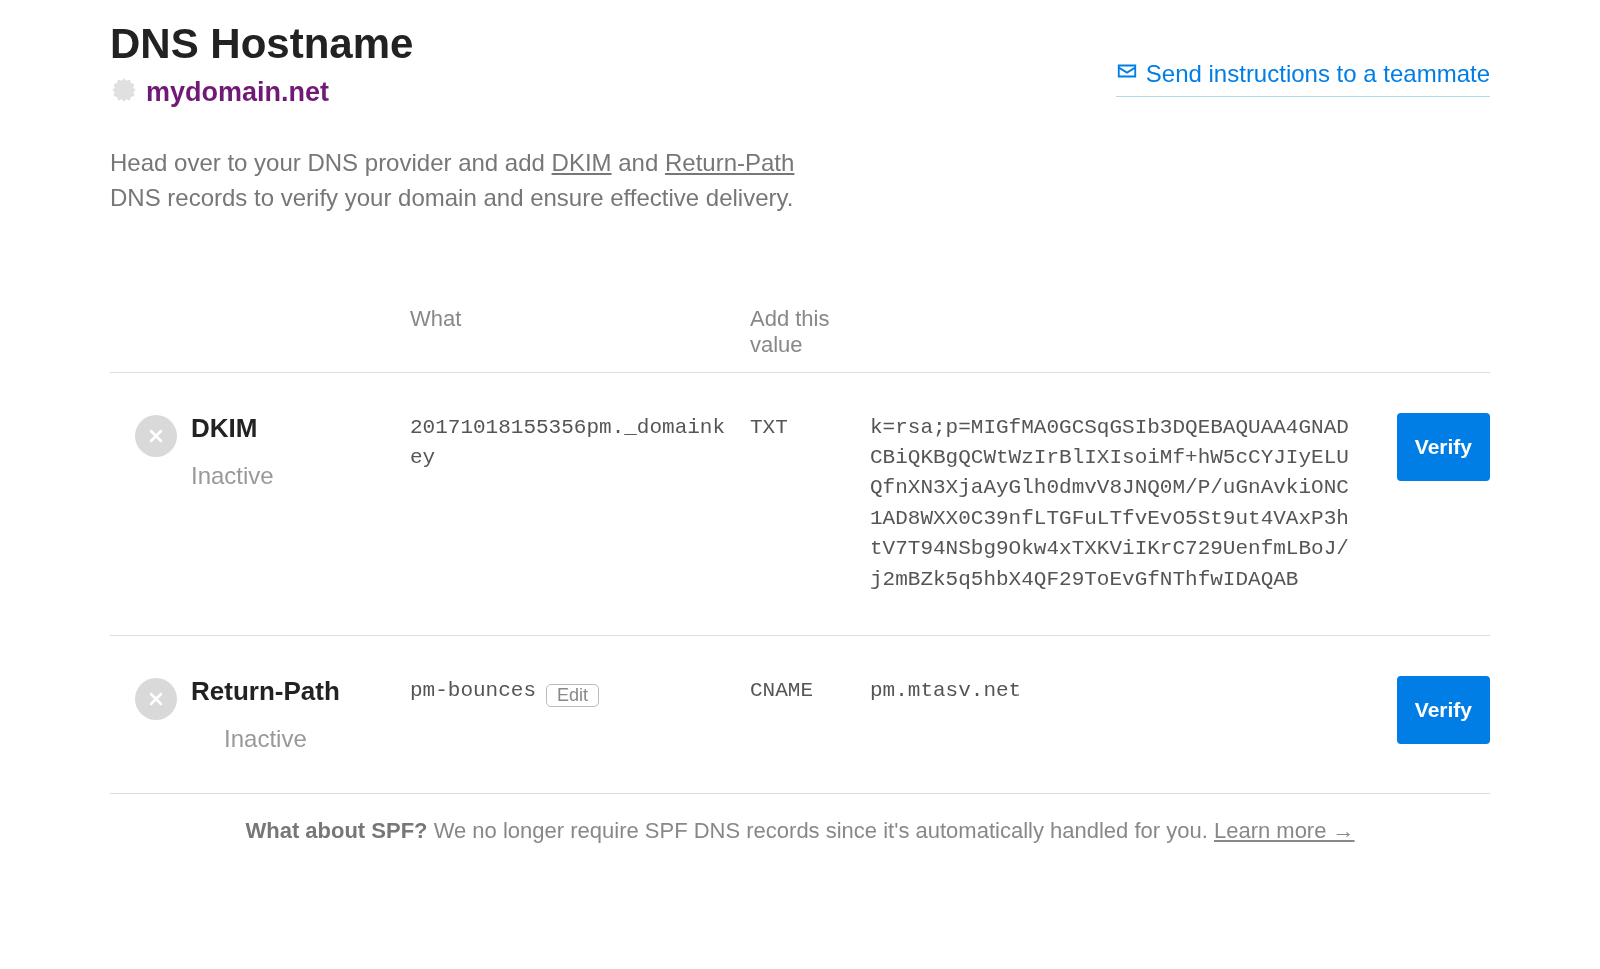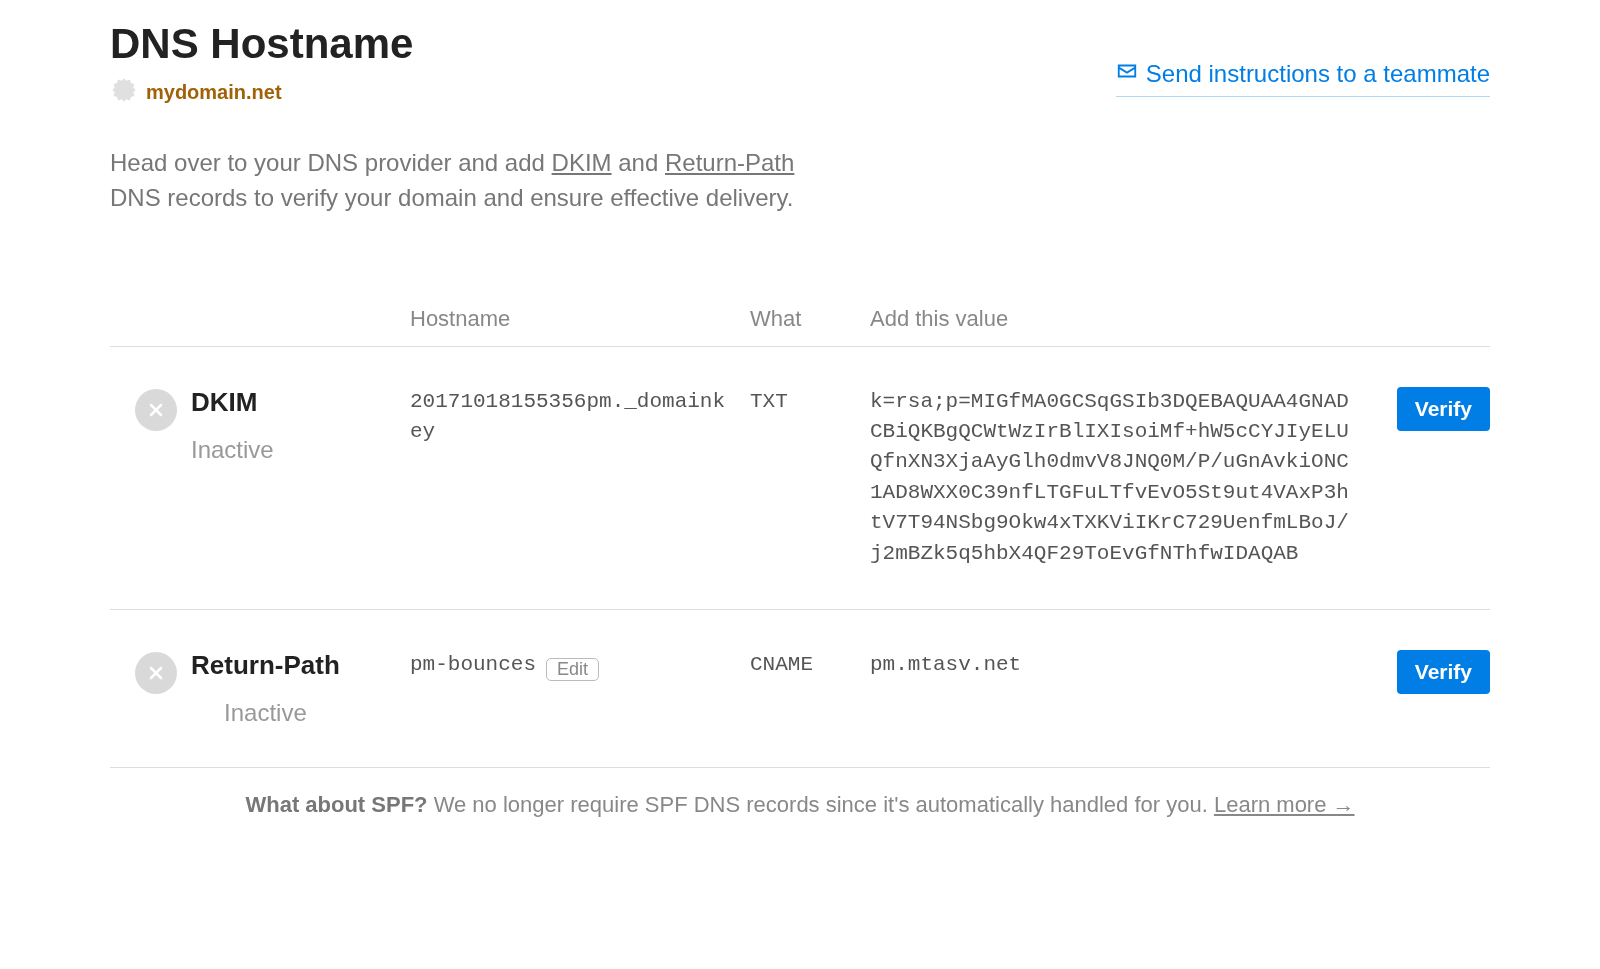--- a/index.html
+++ b/index.html
@@ -49,23 +49,23 @@
       align-items: center;
       gap: 8px;
       margin-bottom: 18px;
     }
     .domain-row svg {
       width: 28px;
       height: 28px;
       fill: #e0e0e0;
     }
     .domain-name {
-      font-size: 20px;
-      font-weight: 700;
-      color: #a16207;
+      font-size: 27px;
+      font-weight: 700;
+      color: #701a75;
     }
     .intro-text {
       font-size: 24px;
       color: #777;
       line-height: 1.45;
       max-width: 740px;
       margin-bottom: 80px;
       margin-top: 20px;
     }
     .intro-text .u {
@@ -147,21 +147,21 @@
       padding: 0 10px;
       cursor: pointer;
     }
     .verify-btn {
       background: #007ee5;
       color: #fff;
       font-size: 21px;
       font-weight: 700;
       border: none;
       border-radius: 4px;
-      padding: 10px 18px;
+      padding: 22px 18px;
       cursor: pointer;
     }
     .action-cell {
       text-align: right;
     }
     .footer-note {
       text-align: center;
       font-size: 22px;
       color: #888;
       padding-top: 24px;
@@ -201,21 +201,20 @@
     </a>
   </div>
 
   <p class="intro-text">
     <span>Head over to your DNS provider and add </span><span class="u">DKIM</span><span> and </span><span class="u">Return-Path</span><span> DNS records to verify your domain and ensure effective delivery.</span>
   </p>
 
   <div class="table">
     <div class="table-header">
       <div></div>
-      <div>Hostname</div>
       <div>What</div>
       <div>Add this value</div>
       <div></div>
     </div>
 
     <div class="table-row">
       <div class="record-cell">
         <div class="status-circle">
           <svg viewBox="0 0 24 24">
               <path d="M18 6L6 18M6 6l12 12" stroke="#fff" stroke-width="3" fill="none" stroke-linecap="round"></path>

